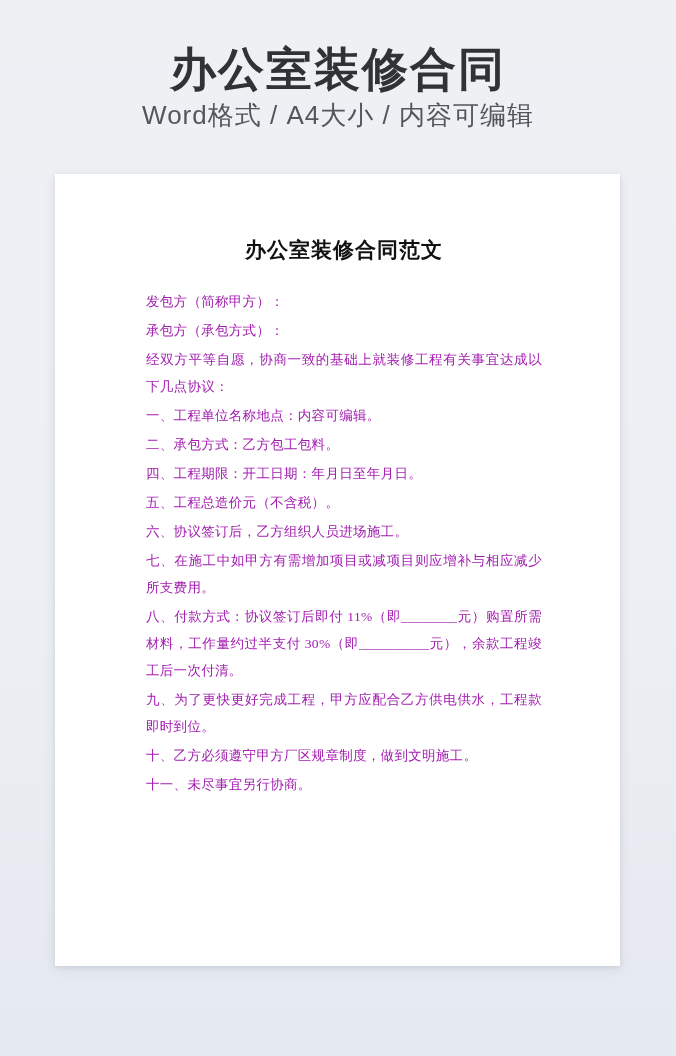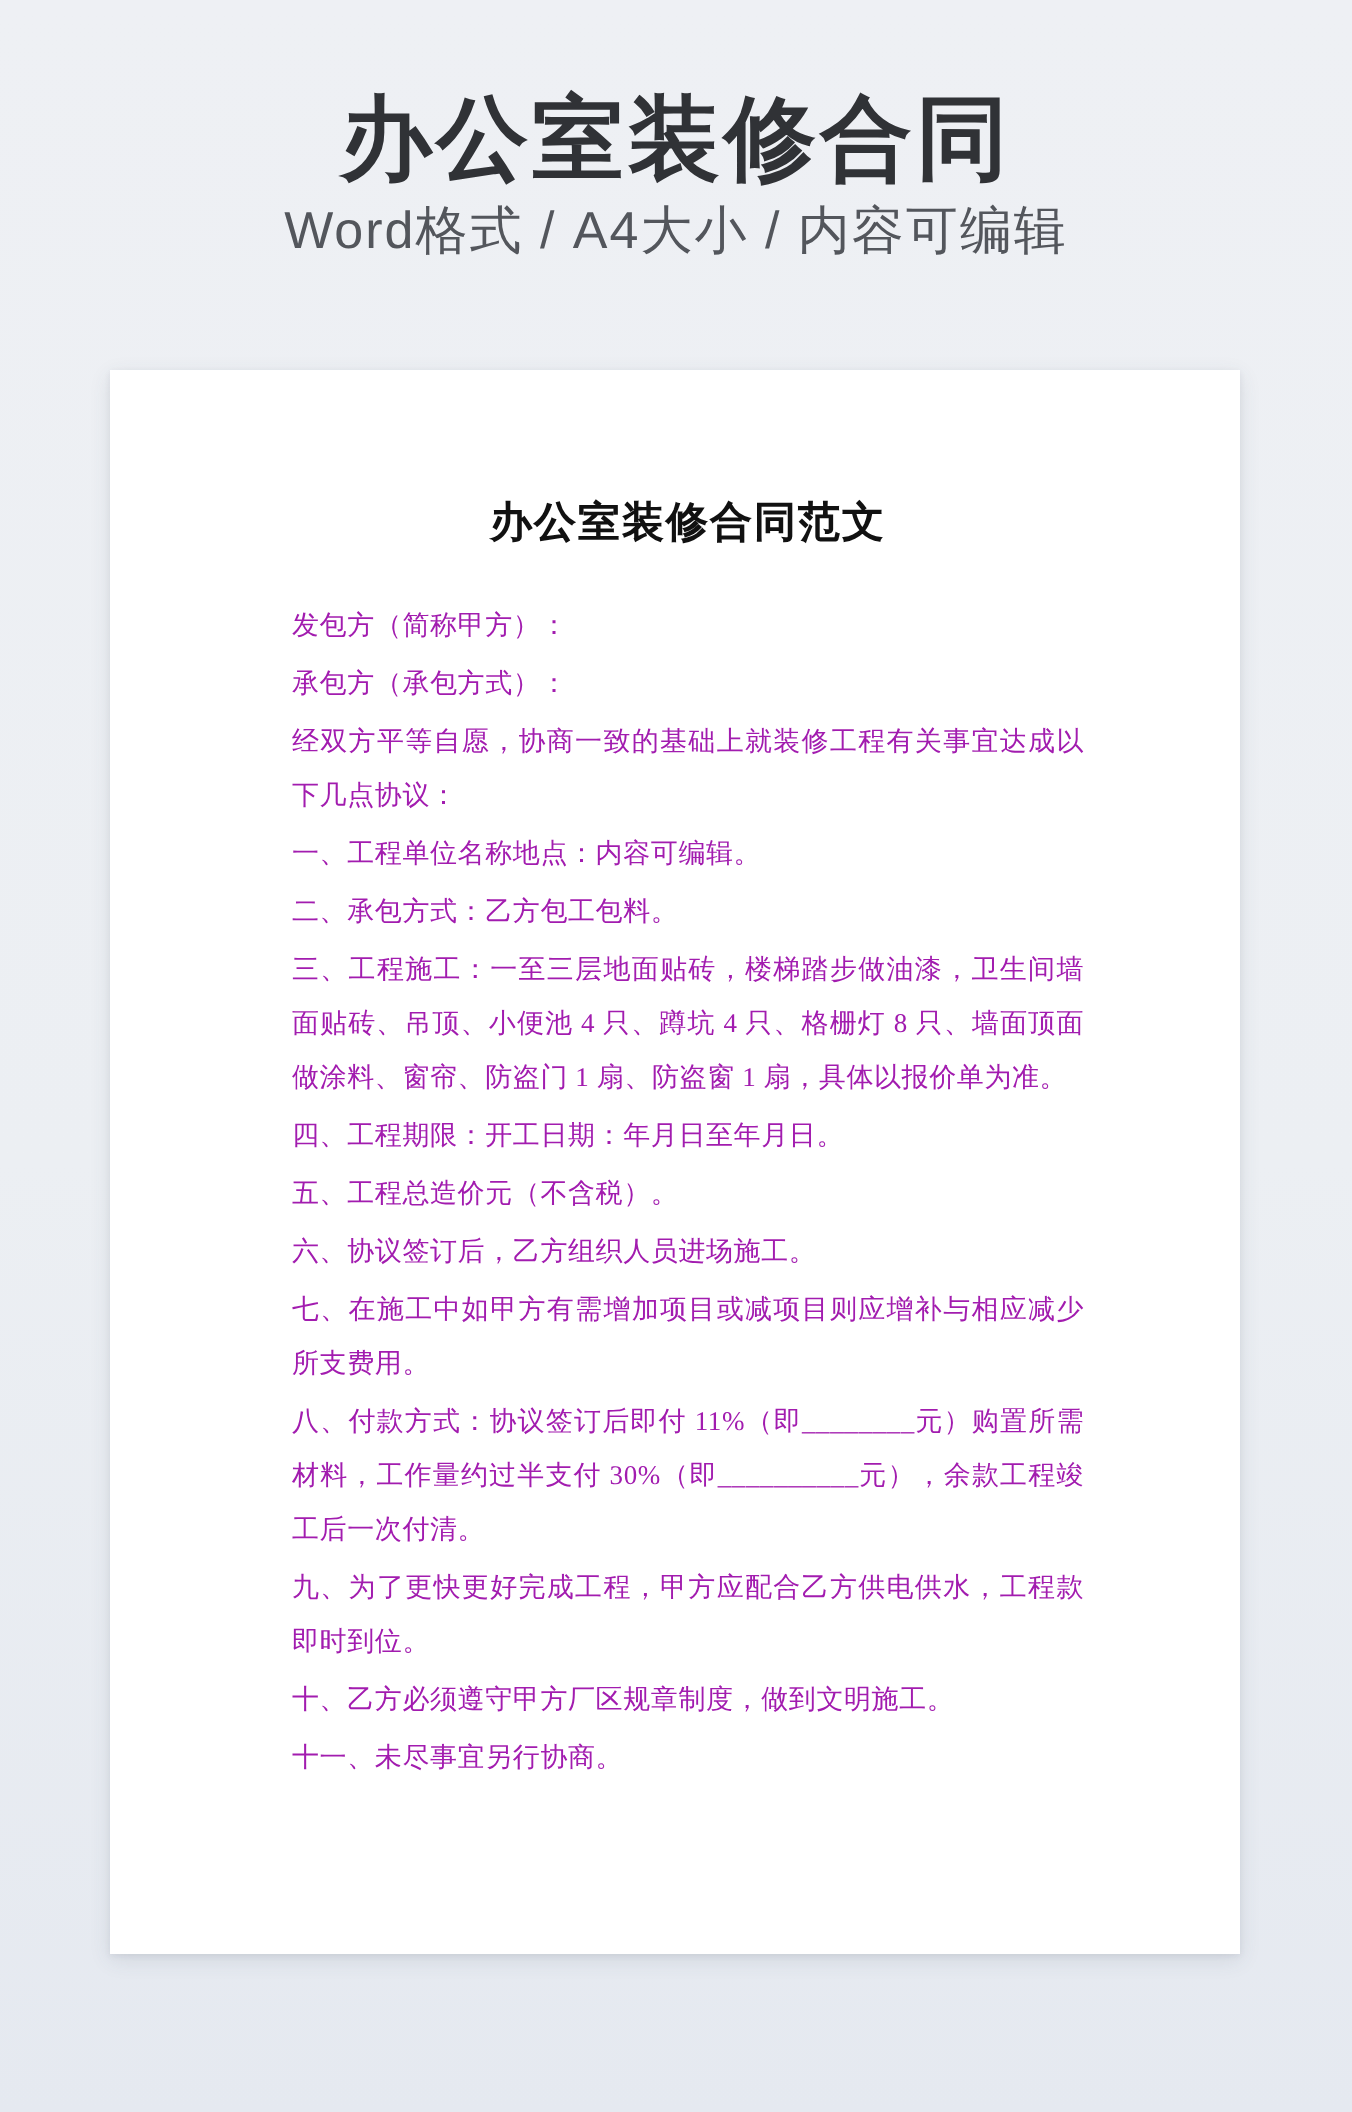--- a/index.html
+++ b/index.html
@@ -35,21 +35,21 @@
     font-size: 26px;
     line-height: 1.1;
     font-weight: 400;
     color: #53565c;
     letter-spacing: 1px;
     text-align: center;
   }
   .paper {
     position: absolute;
     left: 55px;
-    top: 185px;
+    top: 174px;
     width: 565px;
     height: 792px;
     background: #ffffff;
     box-shadow: 0 3px 10px rgba(60, 70, 90, 0.12), 0 1px 3px rgba(60, 70, 90, 0.08);
     box-sizing: border-box;
     padding: 62px 78px 40px 91px;
     overflow: hidden;
   }
   .doc-title {
     margin: 0 0 24px 0;
@@ -80,21 +80,20 @@
 </div>
 
 <div class="paper">
   <h2 class="doc-title">办公室装修合同范文</h2>
   <div class="doc-body">
     <p>发包方（简称甲方）：</p>
     <p>承包方（承包方式）：</p>
     <p>经双方平等自愿，协商一致的基础上就装修工程有关事宜达成以下几点协议：</p>
     <p>一、工程单位名称地点：内容可编辑。</p>
     <p>二、承包方式：乙方包工包料。</p>
-    <p>三、工程施工：一至三层地面贴砖，楼梯踏步做油漆，卫生间墙面贴砖、吊顶、小便池 4 只、蹲坑 4 只、格栅灯 8 只、墙面顶面做涂料、窗帘、防盗门 1 扇、防盗窗 1 扇，具体以报价单为准。</p>
     <p>四、工程期限：开工日期：年月日至年月日。</p>
     <p>五、工程总造价元（不含税）。</p>
     <p>六、协议签订后，乙方组织人员进场施工。</p>
     <p>七、在施工中如甲方有需增加项目或减项目则应增补与相应减少所支费用。</p>
     <p>八、付款方式：协议签订后即付 11%（即________元）购置所需材料，工作量约过半支付 30%（即__________元），余款工程竣工后一次付清。</p>
     <p>九、为了更快更好完成工程，甲方应配合乙方供电供水，工程款即时到位。</p>
     <p>十、乙方必须遵守甲方厂区规章制度，做到文明施工。</p>
     <p>十一、未尽事宜另行协商。</p>
   </div>
 </div>

